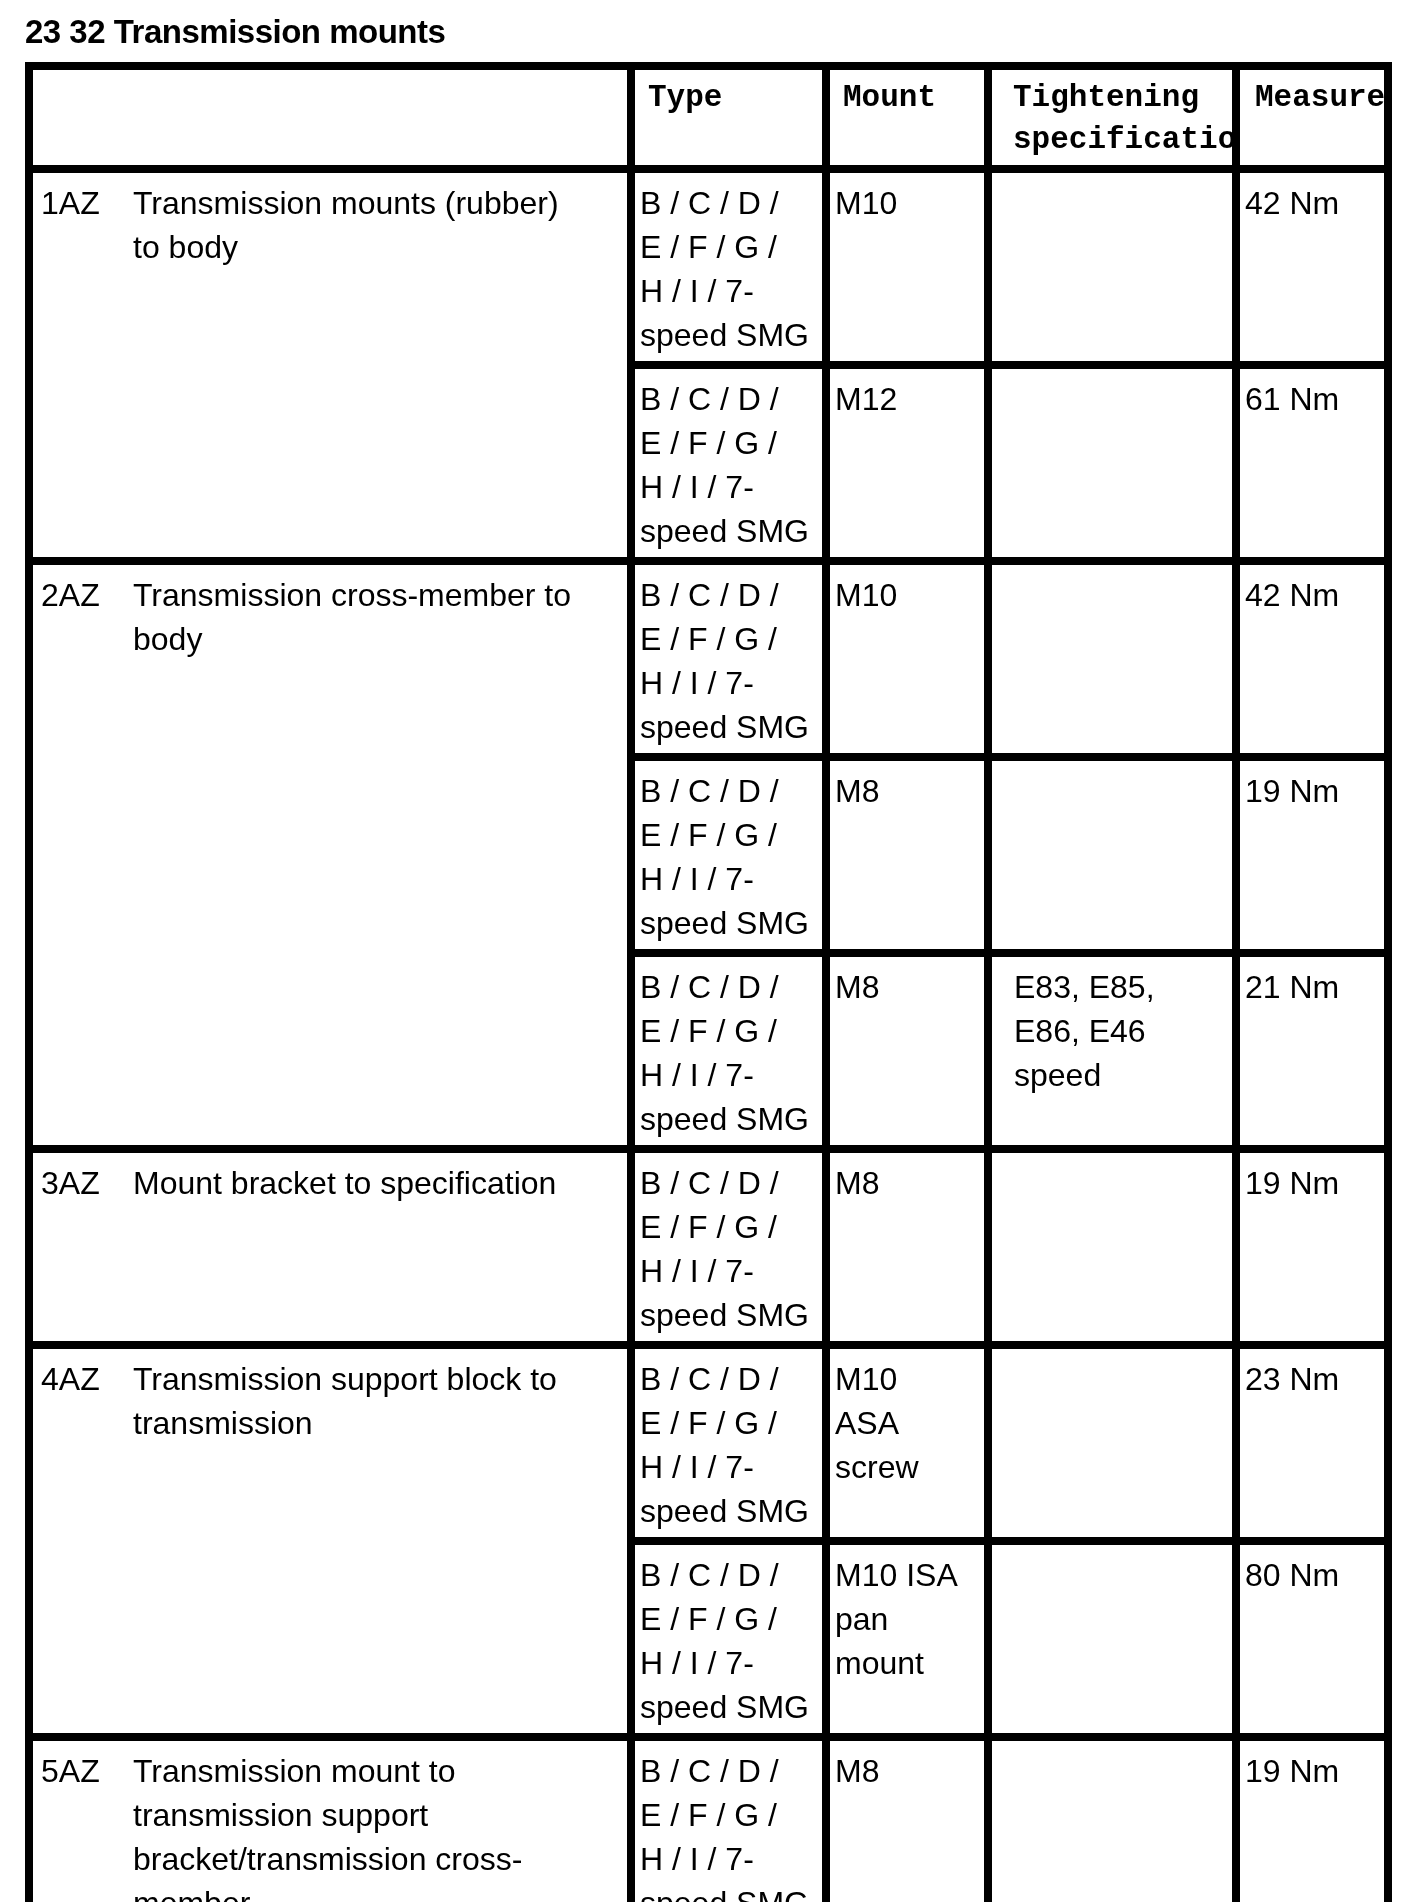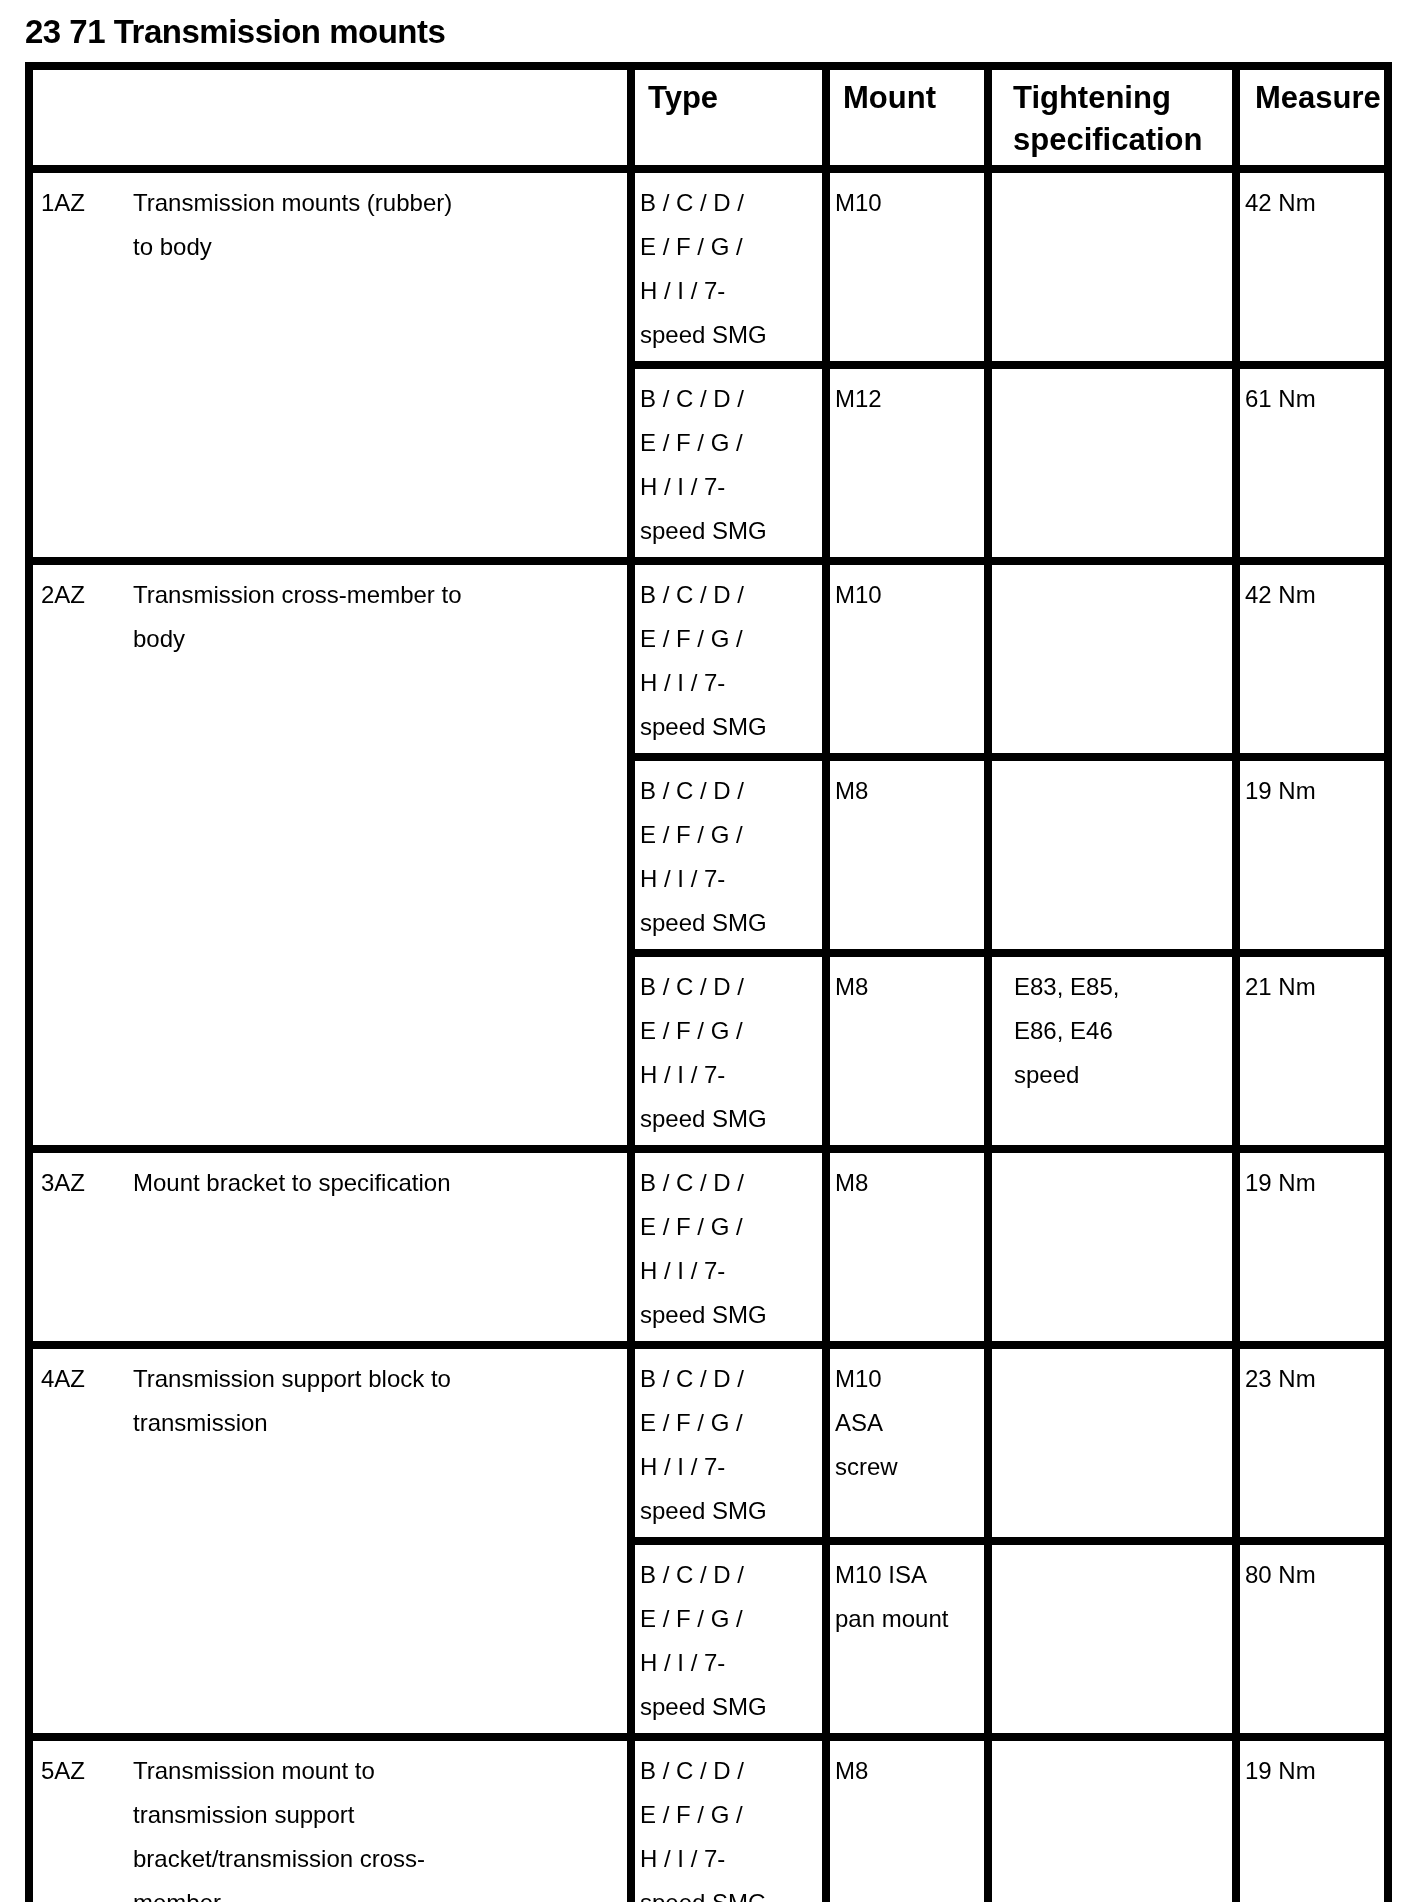--- a/index.html
+++ b/index.html
@@ -34,34 +34,35 @@
   col.col-type    { width: 195px; }
   col.col-thread  { width: 162px; }
   col.col-tight   { width: 248px; }
   col.col-measure { width: 152px; }
 
   .spec-table th,
   .spec-table td {
     border: 8px solid #000000;
     vertical-align: top;
     text-align: left;
-    font-size: 24px;
+    font-size: 32px;
     line-height: 44px;
     padding: 6px 4px 4px 5px;
     overflow: hidden;
   }
   .spec-table thead tr { height: 96px; }
   .spec-table tbody tr { height: 189px; }
   tr.row-tall { height: 200px; }
 
   .spec-table th {
     font-size: 31px;
     line-height: 42px;
     font-weight: bold;
     padding-top: 7px;
+    font-family: Liberation Mono, monospace;
   }
   th.h-type, th.h-thread { padding-left: 13px; }
   th.h-tight { padding-left: 21px; }
   th.h-measure { padding-left: 15px; padding-right: 0; }
 
   td.c-item { padding-left: 8px; padding-top: 8px; }
   td.c-type { padding-left: 5px; padding-top: 8px; }
   td.c-thread { padding-left: 5px; padding-top: 8px; }
   td.c-tight { padding-left: 22px; padding-top: 8px; }
   td.c-measure { padding-left: 5px; padding-top: 8px; }
@@ -79,21 +80,21 @@
   .item-desc {
     flex: 1 1 auto;
     white-space: pre-line;
   }
 </style>
 </head>
 <body>
 
 <div class="page">
 
-  <div class="doc-title">23 71 Transmission mounts</div>
+  <div class="doc-title">23 32 Transmission mounts</div>
 
   <table class="spec-table">
     <colgroup>
       <col class="col-item">
       <col class="col-type">
       <col class="col-thread">
       <col class="col-tight">
       <col class="col-measure">
     </colgroup>
     <thead>

